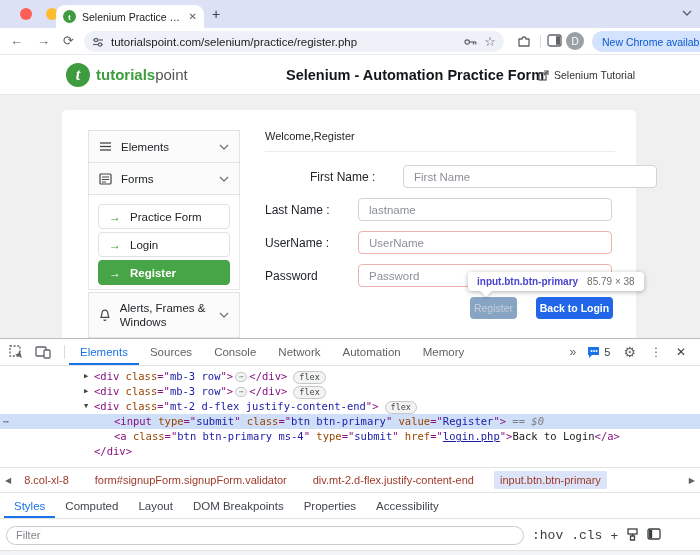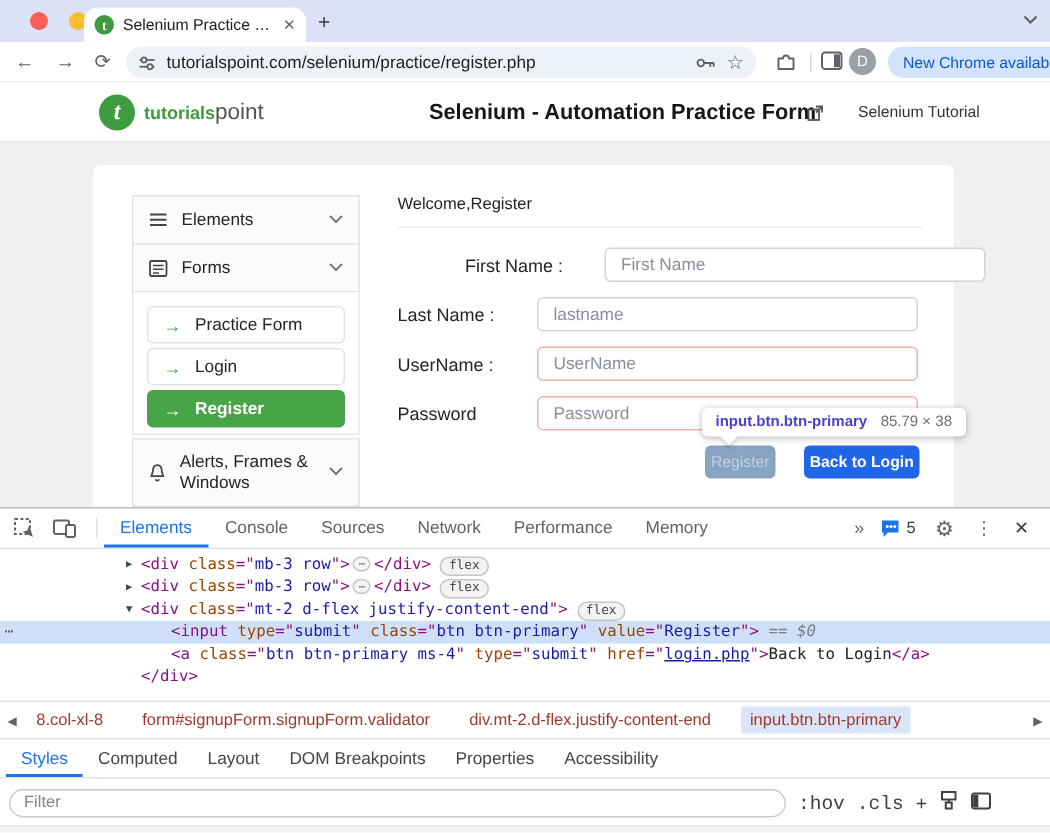--- a/index.html
+++ b/index.html
@@ -26,24 +26,24 @@
   .tb-ic { position:absolute; top:6px; }
   .divider-v { position:absolute; left:540px; top:7px; width:1px; height:13px; background:#dadce0; }
   .avatar { position:absolute; left:566px; top:4px; width:18px; height:18px; border-radius:50%; background:#9aa0a6; color:#fff; font-size:10px; display:flex; align-items:center; justify-content:center; }
   .chip { position:absolute; left:592px; top:3px; height:21px; background:#d3e3fd; color:#0b57d0; border-radius:11px; font-size:10.5px; display:flex; align-items:center; padding:0 6px 0 10px; gap:6px; white-space:nowrap; }
 
   
   .page { position:absolute; left:0; top:55px; width:700px; height:283px; background:#f0f0f1; overflow:hidden; }
   .site-header { position:absolute; left:0; top:0; width:700px; height:40px; background:#fff; border-bottom:1px solid #e7e7e7; }
   .logo { position:absolute; left:66px; top:8px; display:flex; align-items:center; gap:6px; }
   .logo-circle { width:24px; height:24px; border-radius:50%; background:#3e9c3e; color:#fff; display:flex; align-items:center; justify-content:center; font-family:"Liberation Serif",serif; font-style:italic; font-weight:bold; font-size:16px; }
-  .logo-bold { font-size:12px; font-weight:bold; color:#3e9c3e; }
+  .logo-bold { font-size:15px; font-weight:bold; color:#3e9c3e; }
   .logo-rest { font-size:15px; color:#555; }
   .site-title { position:absolute; left:250px; top:12px; width:250px; text-align:right; font-size:14.5px; font-weight:bold; color:#14171a; white-space:nowrap;margin-left:36px; }
-  .site-link { position:absolute; left:538px; top:14px; font-size:10.5px; color:#333; display:flex; gap:23px; align-items:center; }
+  .site-link { position:absolute; left:538px; top:14px; font-size:10.5px; color:#333; display:flex; gap:5px; align-items:center; }
 
   .container { position:absolute; left:62px; top:55px; width:574px; height:228px; background:#fff; border-radius:5px 5px 0 0; }
   .acc { position:absolute; left:26px; width:152px; background:#fbfbfb; border:1px solid #e3e3e3; display:flex; align-items:center; gap:9px; padding:0 10px; font-size:11.5px; color:#212529; }
   .acc .chev { margin-left:auto; }
   .acc-body { position:absolute; left:26px; top:85px; width:152px; height:95px; border:1px solid #e8e8e8; border-top:none; background:#fff; }
   .side-btn { position:absolute; left:36px; width:132px; height:25px; border:1px solid #dfe3e7; border-radius:4px; background:#fff; display:flex; align-items:center; gap:9px; padding:0 10px; font-size:11.5px; color:#212529; }
   .side-btn .ar { color:#3e9c3e; font-size:12px; }
   .side-btn.active { background:#47a447; border-color:#47a447; color:#fff; font-weight:bold; }
   .side-btn.active .ar { color:#fff; }
   .acc.alerts { line-height:1.25; padding-top:6px; padding-bottom:6px; align-items:center; }
@@ -283,24 +283,24 @@
       </span>
       <span class="dt-ic" style="padding-left:2px">
         <svg width="16" height="14" viewBox="0 0 16 14">
             <rect x="1" y="2" width="10" height="9" rx="1" fill="none" stroke="#5f6368" stroke-width="1.3"></rect>
             <rect x="9" y="5" width="6" height="8" rx="1" fill="#fff" stroke="#5f6368" stroke-width="1.3"></rect>
           </svg>
       </span>
       <span class="dt-sep"></span>
       <div id="dt-tabs" style="display:flex;align-items:stretch">
           <span class="dt-tab active">Elements</span>
+          <span class="dt-tab">Sources</span>
           <span class="dt-tab">Console</span>
-          <span class="dt-tab">Sources</span>
           <span class="dt-tab">Network</span>
-          <span class="dt-tab">Performance</span>
+          <span class="dt-tab">Automation</span>
           <span class="dt-tab">Memory</span>
         </div>
       <div class="dt-right">
         <span class="more-tabs">»</span>
         <span class="issues">
           <svg width="13" height="12" viewBox="0 0 13 12">
               <path d="M1 1 h11 v8 h-7 l-3 3 v-3 h-1 z" fill="#1a73e8"></path>
               <circle cx="4.5" cy="5" r="1" fill="#fff"></circle>
               <circle cx="7" cy="5" r="1" fill="#fff"></circle>
               <circle cx="9.5" cy="5" r="1" fill="#fff"></circle>

